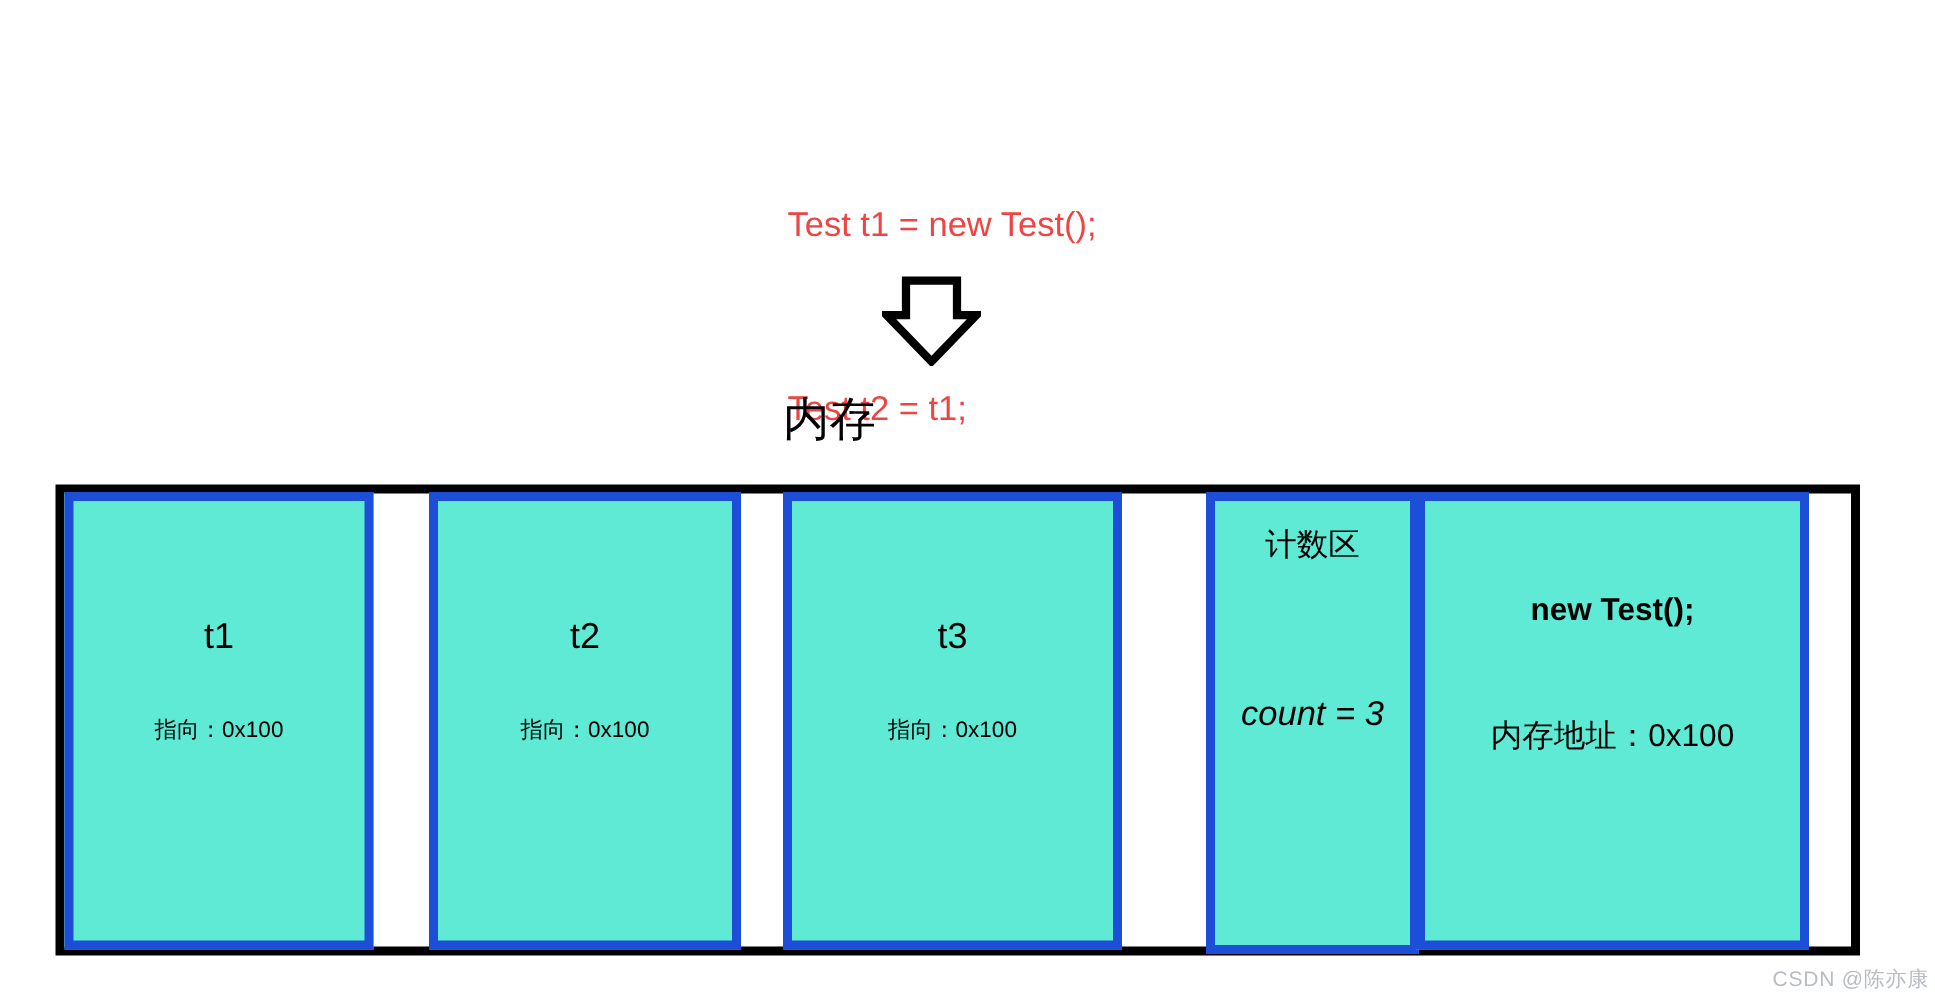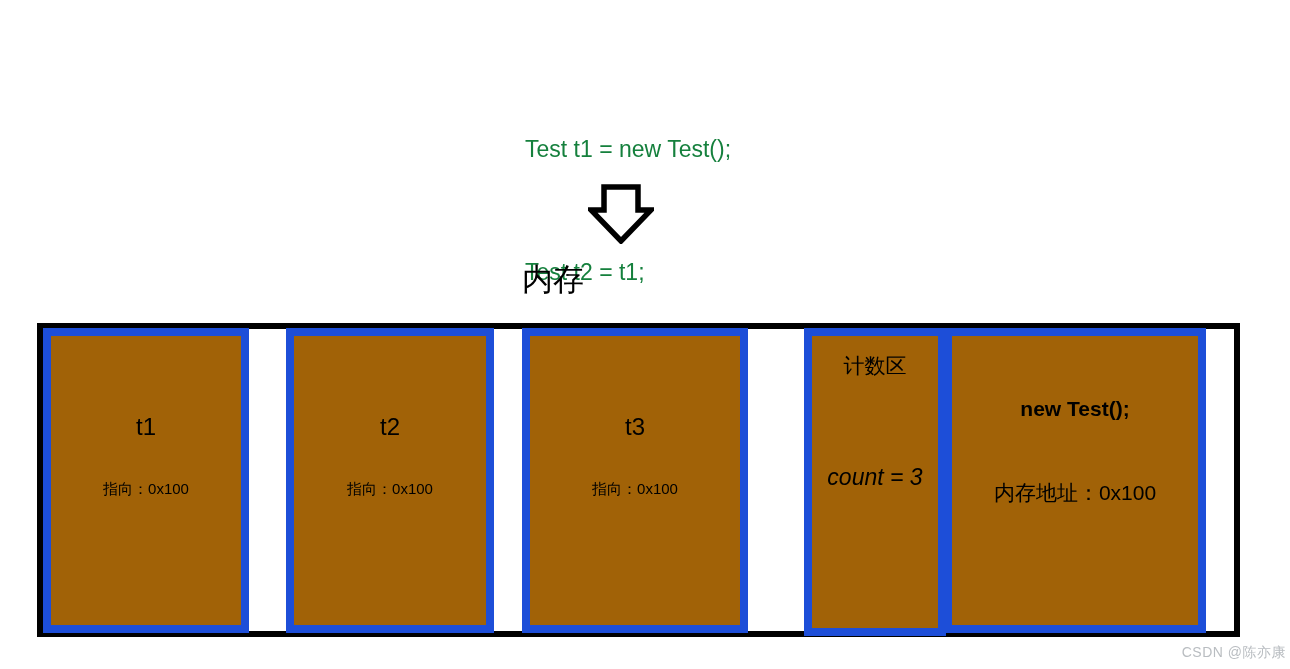--- a/index.html
+++ b/index.html
@@ -15,21 +15,21 @@
     color: #000000;
   }
 
   
   .code-block {
     position: absolute;
     left: 525px;
     top: 47px;
     font-size: 23px;
     line-height: 41px;
-    color: #15803d;
+    color: #ef4444;
     white-space: pre;
   }
 
   
   .down-arrow {
     position: absolute;
     left: 588px;
     top: 184px;
     width: 66px;
     height: 60px;
@@ -54,22 +54,22 @@
     width: 1203px;
     height: 314px;
     border: 6px solid #000000;
     background: transparent;
   }
 
   .mem-box {
     position: absolute;
     top: 328px;
     height: 305px;
-    border: 8px solid #1d4ed8;
-    background: #a16207;
+    border: 6px solid #1d4ed8;
+    background: #5eead4;
   }
   .mem-box .line {
     position: absolute;
     left: 0;
     right: 0;
     text-align: center;
     line-height: 26px;
     color: #000000;
   }
 

